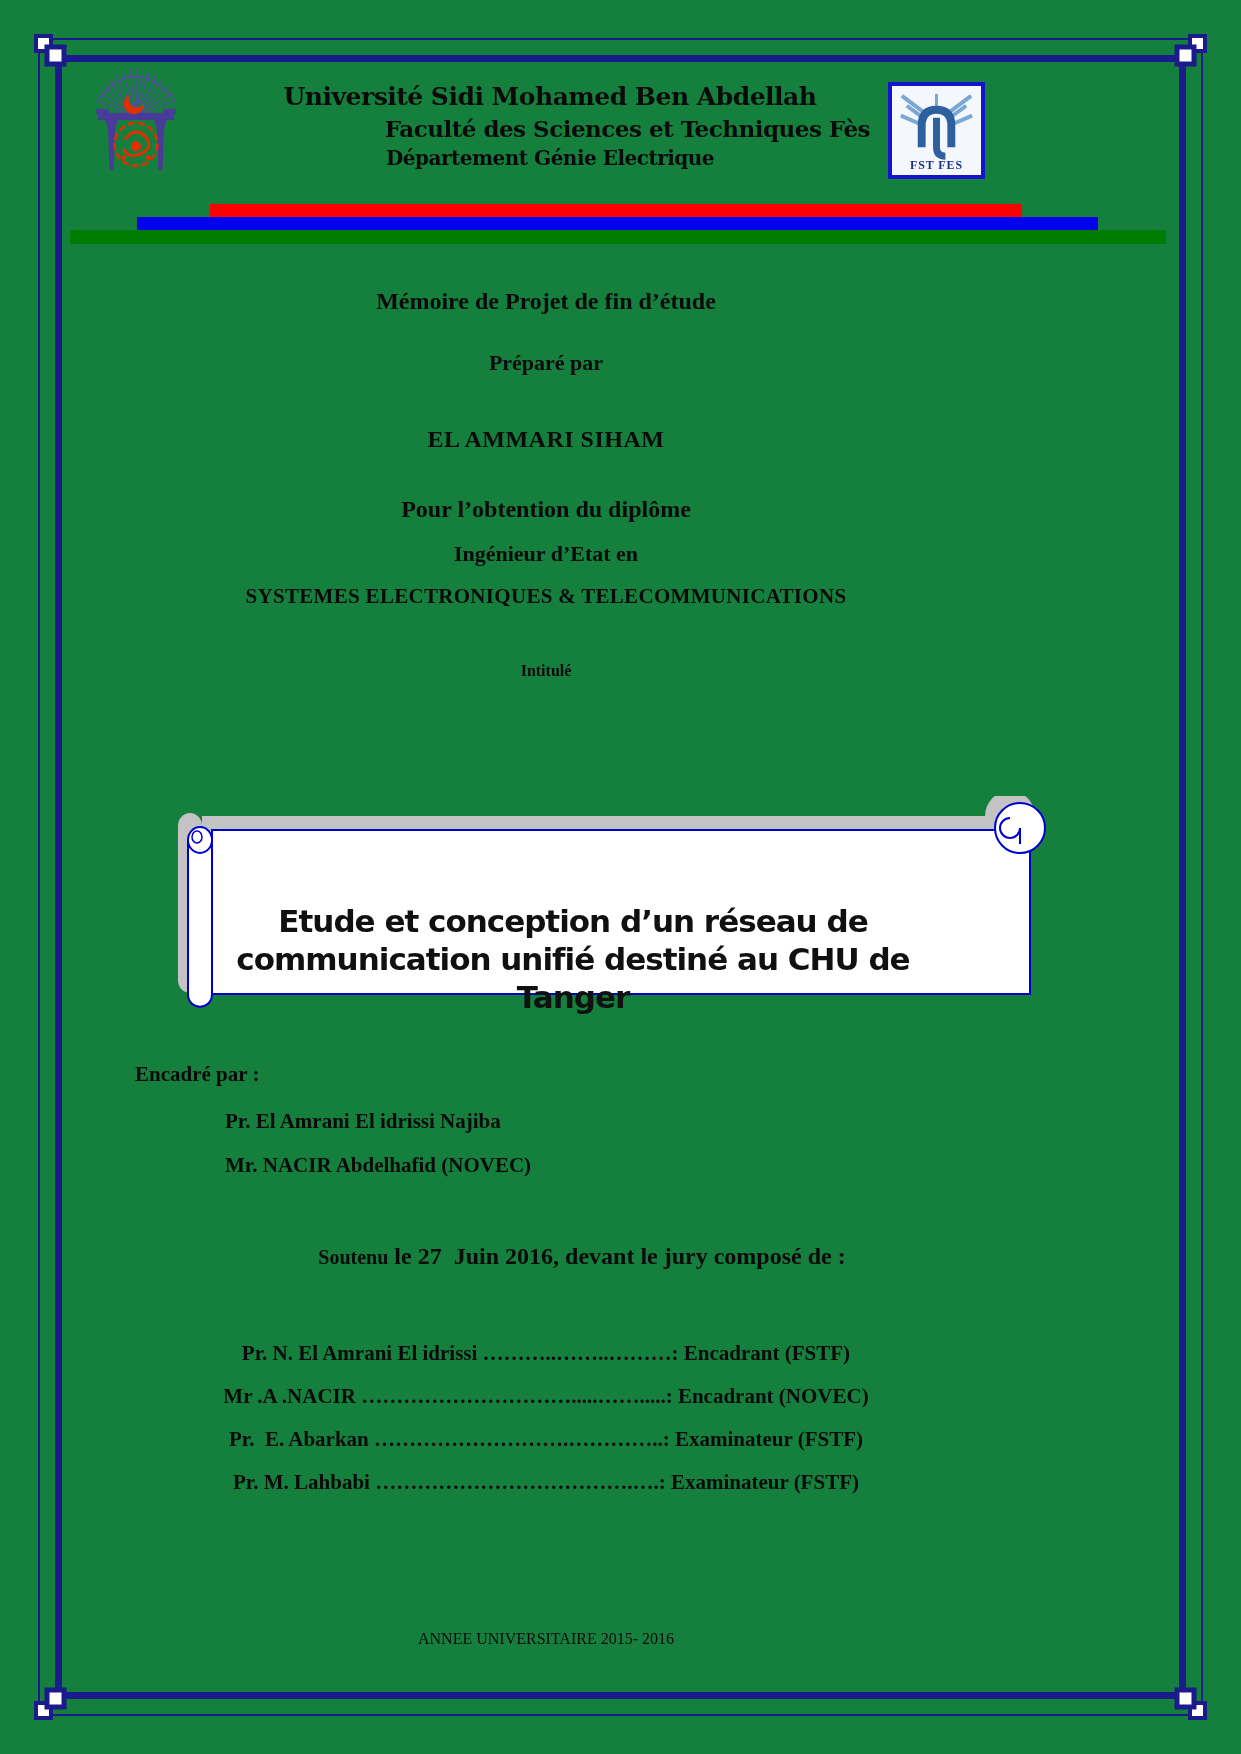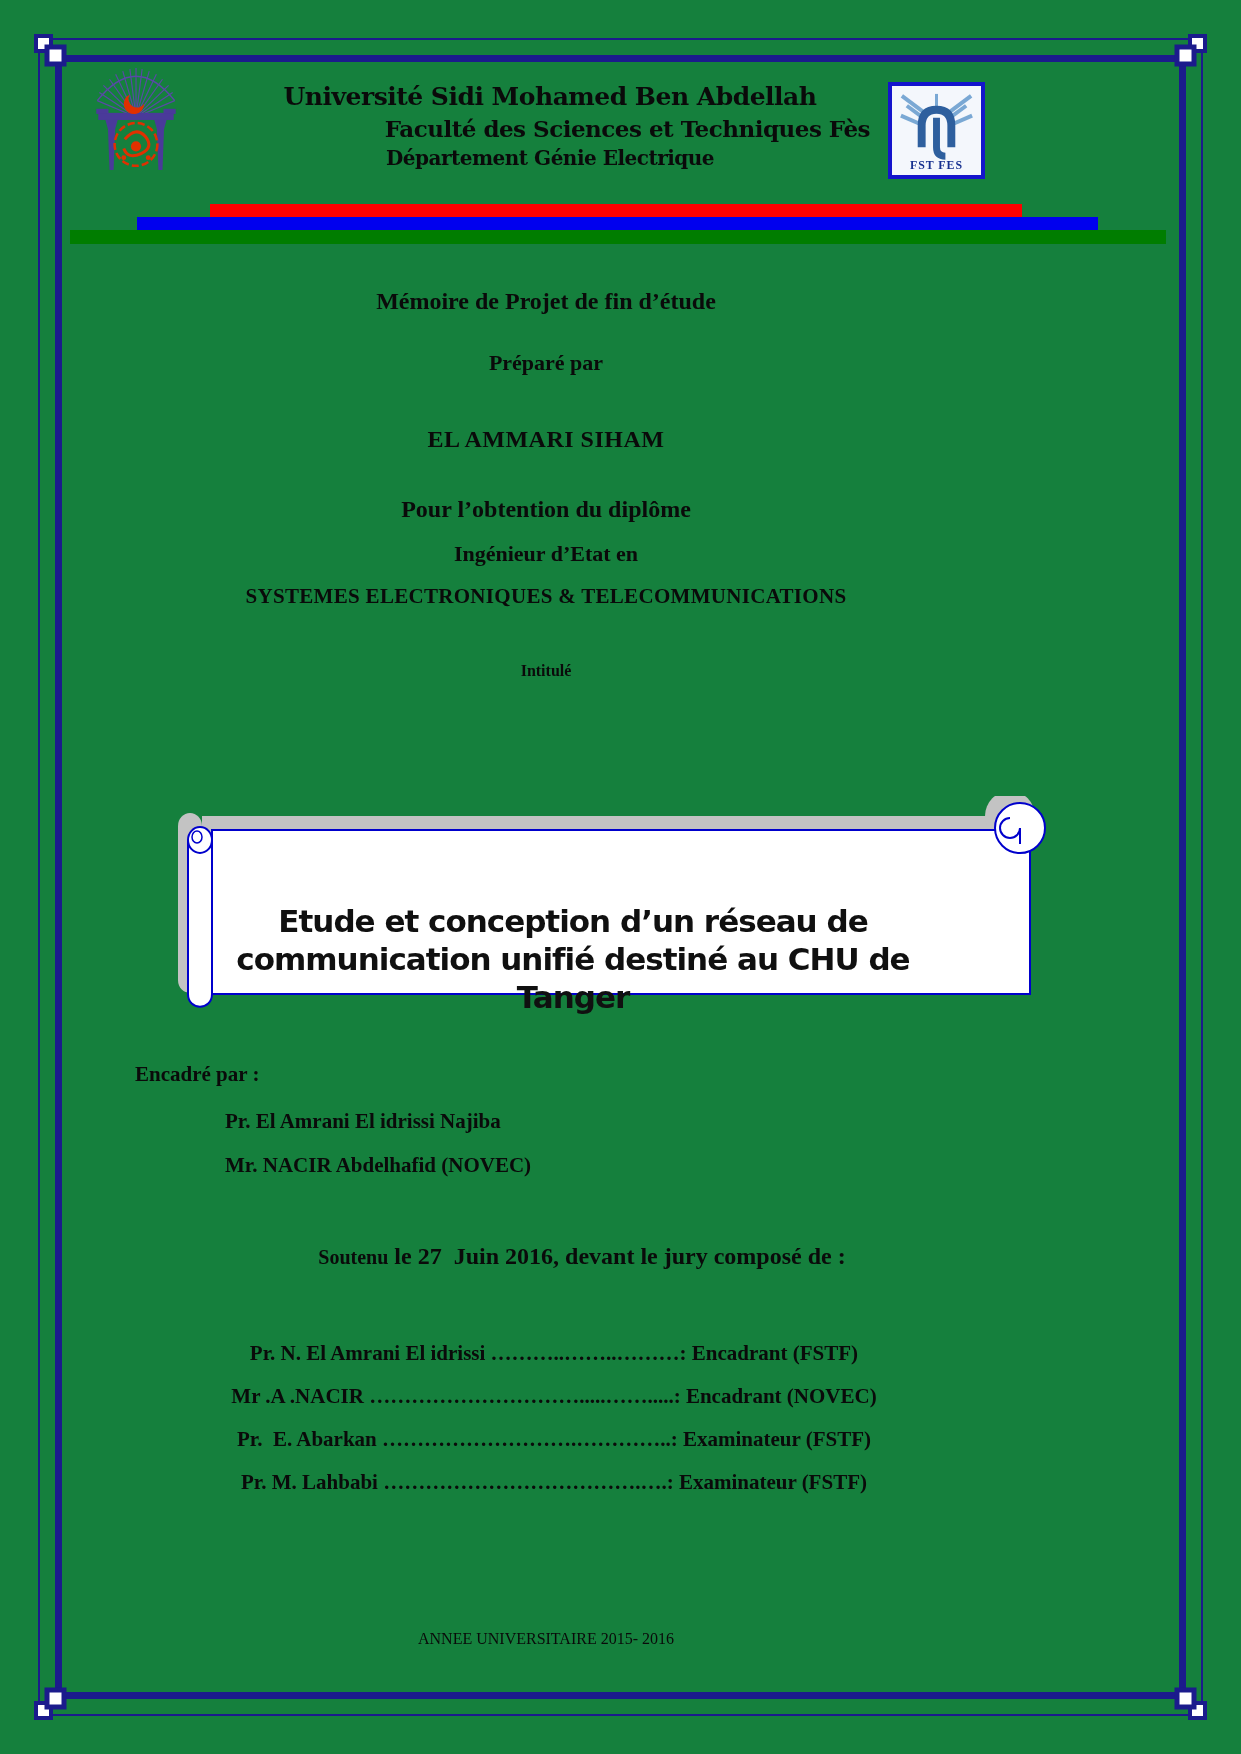--- a/index.html
+++ b/index.html
@@ -53,21 +53,21 @@
 
   
   .t-encadre { position:absolute; left:135px; top:1062px; font-size:21px; font-weight:bold; }
   .t-sup1    { position:absolute; left:225px; top:1109px; font-size:21px; font-weight:bold; }
   .t-sup2    { position:absolute; left:225px; top:1153px; font-size:21px; font-weight:bold; }
 
   
   .t-soutenu { top:1243px; font-weight:bold;padding-left:36px; }
   .t-soutenu .word { font-size:20px; }
   .t-soutenu .rest { font-size:24px; white-space:pre-wrap; }
-  .jury { position:absolute; left:56px; top:1340px; width:980px; text-align:center;padding-left:8px; }
+  .jury { position:absolute; left:56px; top:1340px; width:980px; text-align:center; }
   .jury-row { font-size:21px; font-weight:bold; line-height:26px; margin-bottom:17px; white-space:pre-wrap; }
 
   
   .t-footer { top:1630px; font-weight:normal; font-size:16px; }
 </style>
 </head>
 <body>
 
 <div class="page">
 

